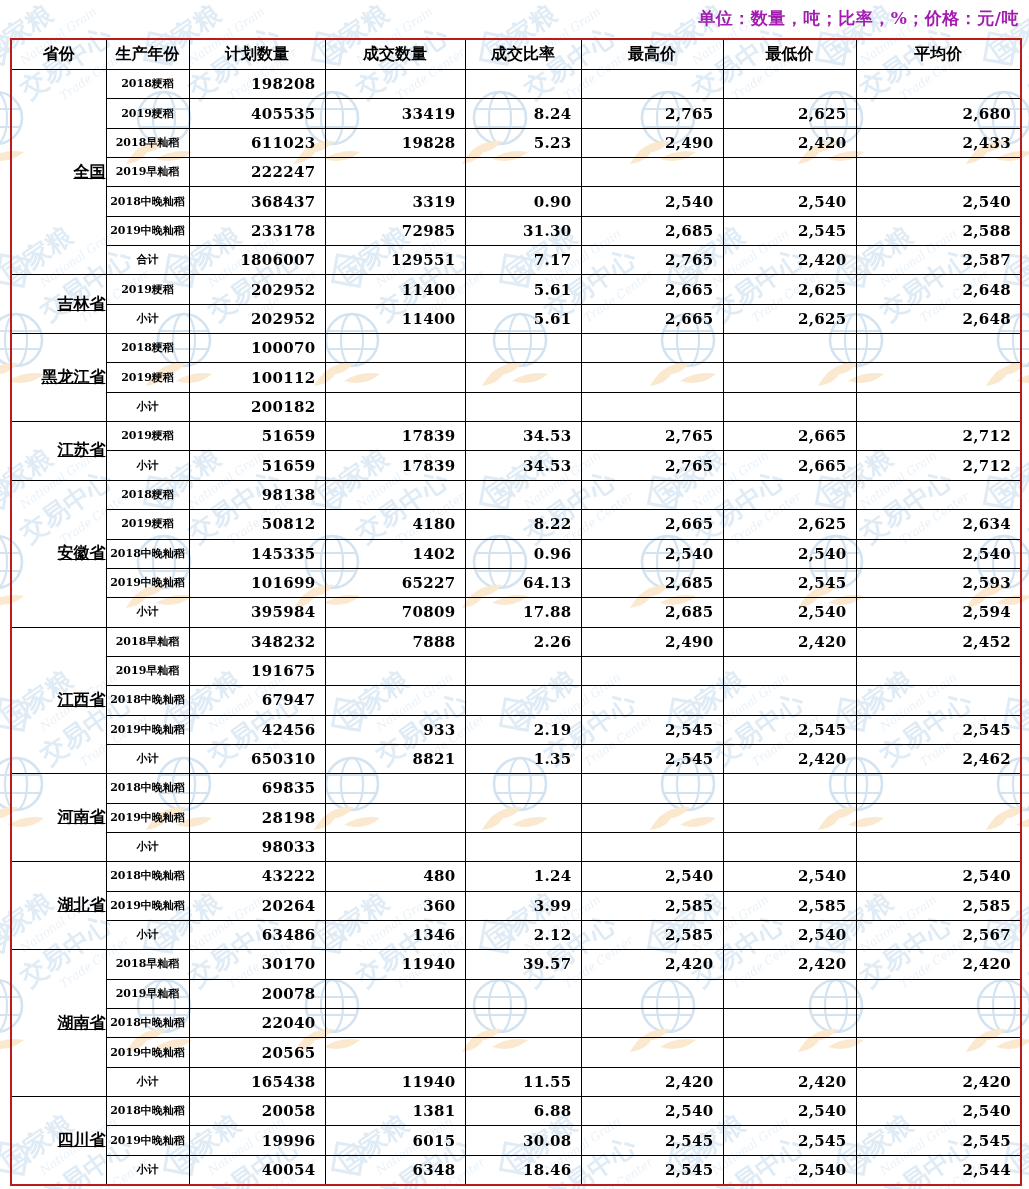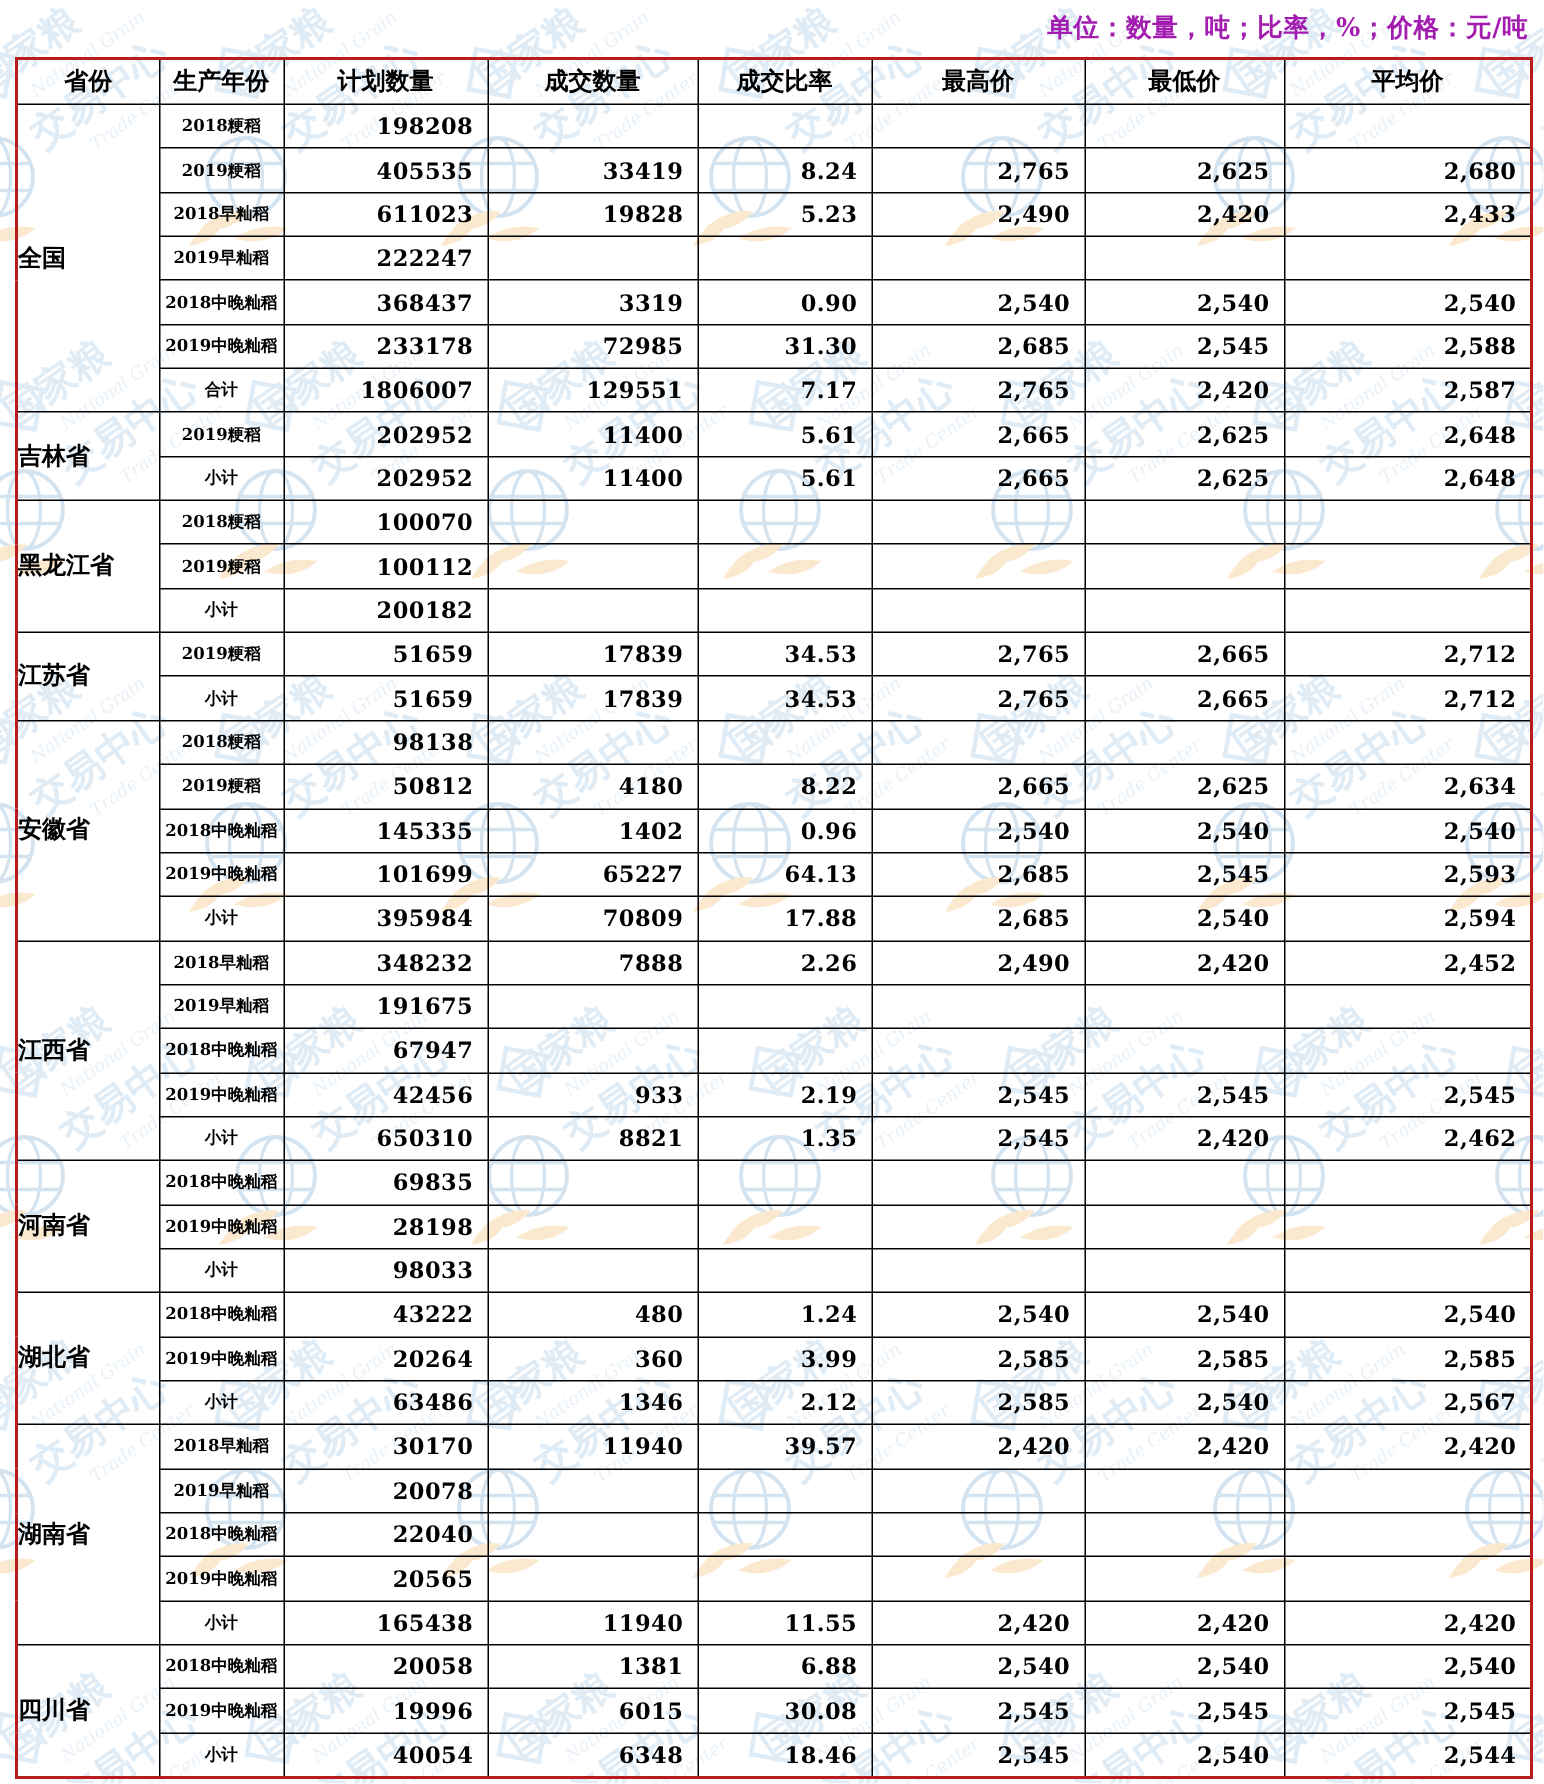--- a/index.html
+++ b/index.html
@@ -20,21 +20,21 @@
     position:absolute;left:10px;top:38px;width:1010px;
     border-collapse:collapse;table-layout:fixed;
     border:2px solid #b91c1c;background:transparent;
   }
   th,td{
     border:1px solid #000;color:#000;font-weight:bold;
     overflow:hidden;padding:0;
   }
   th{font-size:16px;height:29px;text-align:center;}
   tbody tr{height:29.35px;}
-  td.province{text-align:left;font-size:16px;}
+  td.province{text-align:right;font-size:16px;text-decoration:underline;}
   td.col-year{text-align:center;font-size:11px;line-height:14px;}
   td.col-num{text-align:right;font-size:15px;padding-right:9px;letter-spacing:.3px;}
 </style>
 </head>
 <body>
 
 <svg id="watermark" xmlns="http://www.w3.org/2000/svg">
     <g transform="translate(-46,-34)">
   <g transform="translate(66,76) rotate(-35)">
     <rect x="-40" y="-24" width="27" height="27" transform="rotate(45 -26.5 -10.5)" fill="none" stroke="#cddfef" stroke-width="3"></rect>

